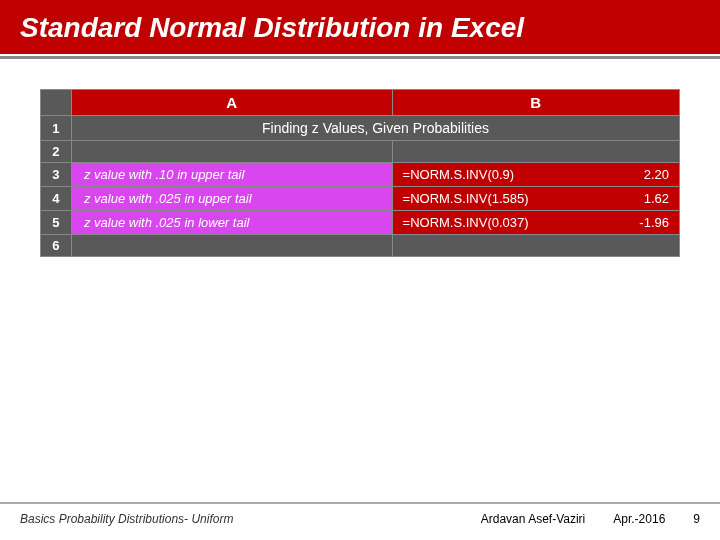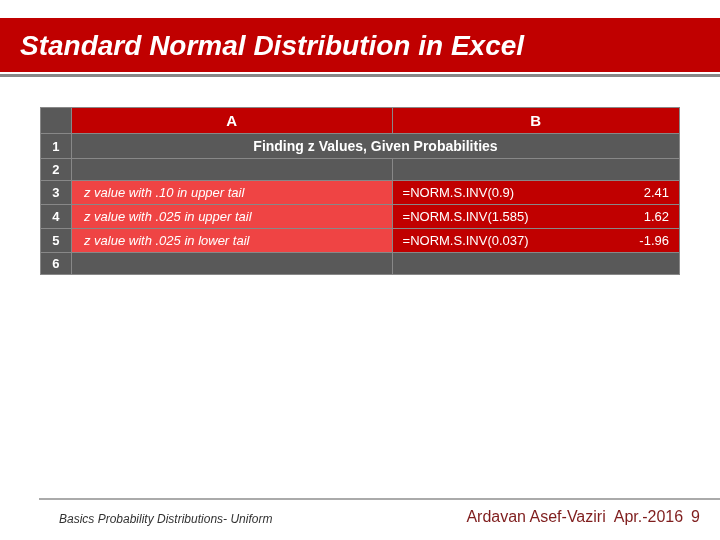--- a/index.html
+++ b/index.html
@@ -11,21 +11,20 @@
       font-family: Arial, sans-serif;
       overflow: hidden;
       position: relative;
     }
 
     #header {
       background: #c00000;
       padding: 12px 20px 10px 20px;
       display: flex;
       align-items: center;
-      margin-top: 18px;
     }
 
     #header h1 {
       color: #ffffff;
       font-size: 28px;
       font-weight: bold;
       font-style: italic;
     }
 
     #divider {
@@ -67,36 +66,36 @@
       padding: 4px 8px;
       border: 1px solid #888;
     }
 
     
     .excel-table .title-cell {
       background: #595959;
       color: #ffffff;
       text-align: center;
       font-size: 14px;
-      font-weight: bold;
+      font-weight: normal;
       padding: 4px 8px;
       border: 1px solid #888;
     }
 
     
     .excel-table .empty-cell {
       background: #595959;
       border: 1px solid #888;
       padding: 3px 8px;
       height: 22px;
     }
 
     
     .excel-table .data-cell-a {
-      background: #ef4444;
+      background: #d946ef;
       color: #ffffff;
       padding: 4px 12px;
       border: 1px solid #888;
       font-size: 13px;
       font-style: italic;
     }
 
     .excel-table td.b-cell {
       background: #c00000;
       color: #ffffff;
@@ -114,37 +113,36 @@
     }
 
     #footer {
       position: absolute;
       bottom: 14px;
       left: 0;
       right: 0;
       display: flex;
       justify-content: space-between;
       padding: 0 20px;
-      align-items: flex-end;
+      align-items: center;
       border-top: 2px solid #aaaaaa;
       padding-top: 8px;
-      margin-left: 39px;
     }
 
     #footer .footer-left {
       font-size: 12px;
       font-style: italic;
       color: #333;
     }
 
     #footer .footer-right {
-      font-size: 16px;
-      color: #7f1d1d;
-      display: flex;
-      gap: 8px;
+      font-size: 12px;
+      color: #000000;
+      display: flex;
+      gap: 28px;
     }
   </style>
 </head>
 <body>
 
 <div id="header">
   <h1>Standard Normal Distribution in Excel</h1>
 </div>
 <div id="divider"></div>
 
@@ -175,21 +173,21 @@
     </tr>
 
     <tr>
       <td class="row-num">3</td>
       <td class="data-cell-a">
         <span>z  value with .10 in upper tail</span>
       </td>
       <td class="b-cell">
         <div class="b-cell-inner">
           <span>=NORM.S.INV(0.9)</span>
-          <span>2.41</span>
+          <span>2.20</span>
         </div>
       </td>
     </tr>
 
     <tr>
       <td class="row-num">4</td>
       <td class="data-cell-a">
         <span>z  value with .025 in upper tail</span>
       </td>
       <td class="b-cell">

